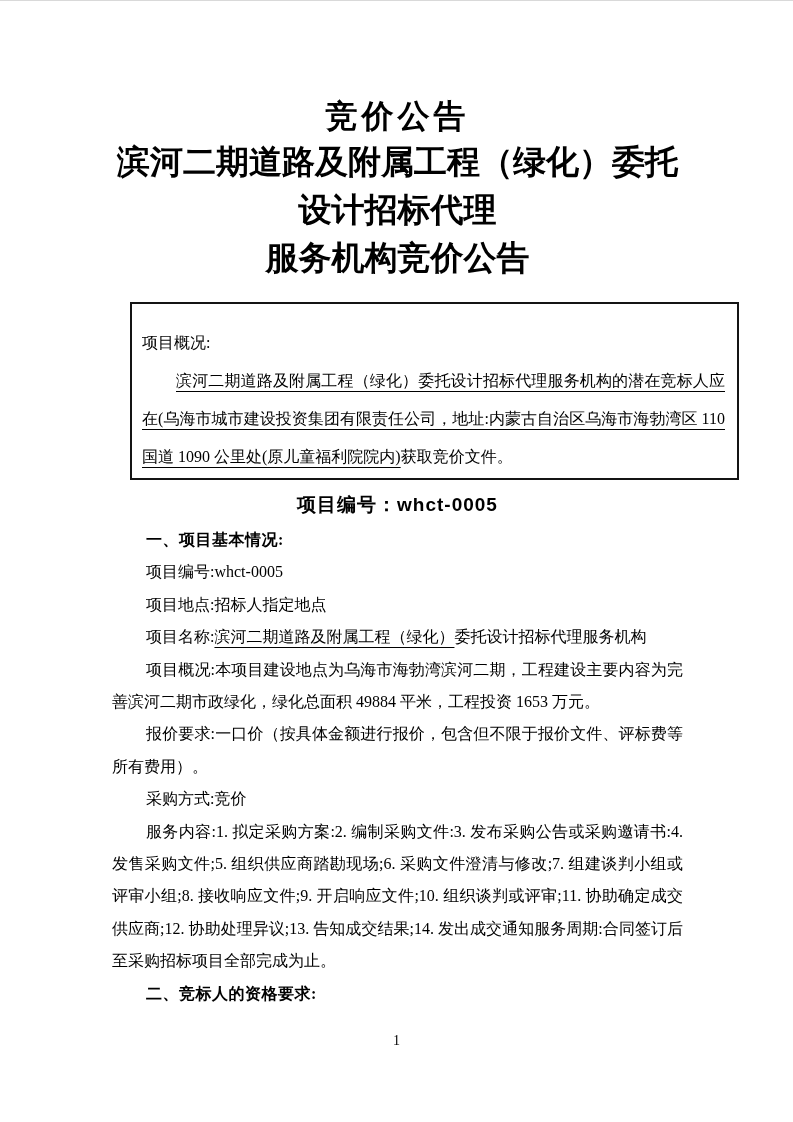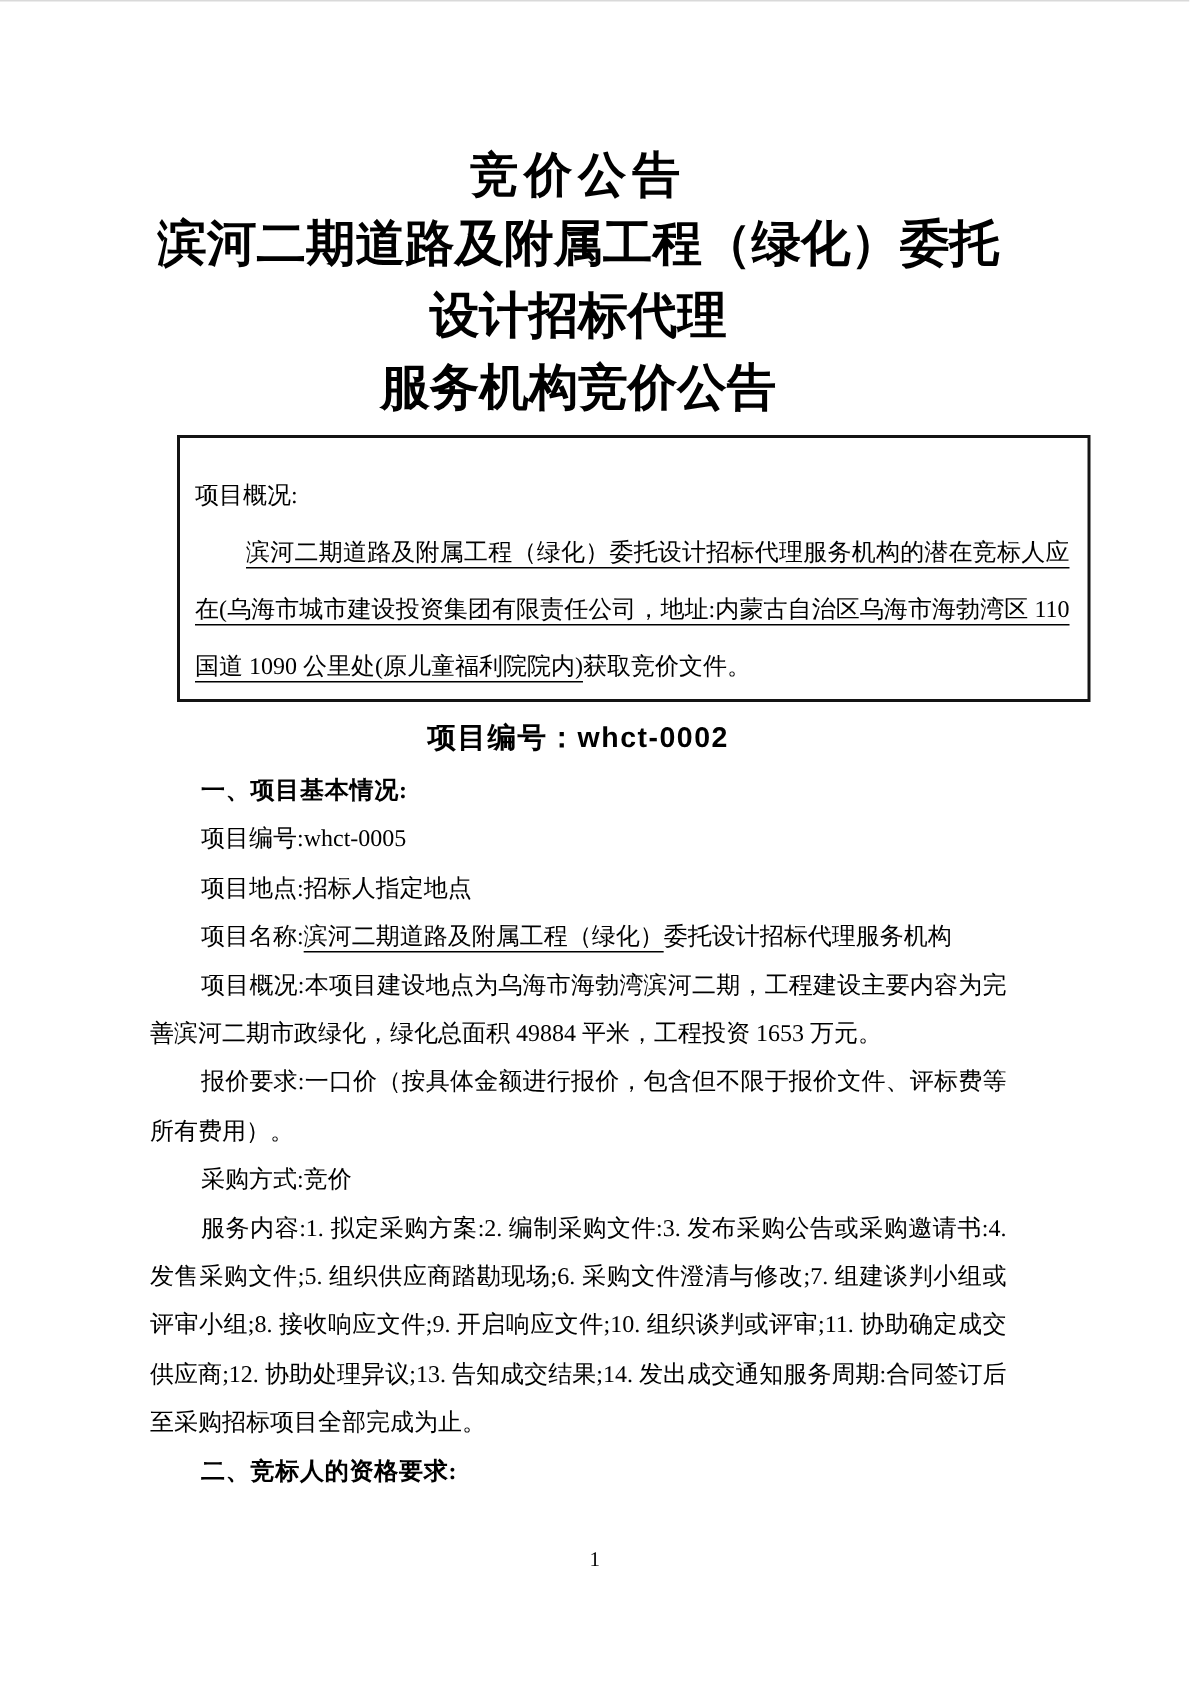--- a/index.html
+++ b/index.html
@@ -11,41 +11,41 @@
   }
   .page {
     position: relative;
     width: 793px; height: 1122px;
     background: #fff;
     border-top: 1px solid #d9d9d9;
     overflow: hidden;
   }
   .content {
     position: absolute;
-    left: 100px; top: 0;
+    left: 112px; top: 0;
     width: 571px;
   }
   .doc-title {
     margin-top: 93px;
     text-align: center;
     font-family: "Liberation Sans", "DejaVu Sans", sans-serif;
     font-weight: bold;
     font-size: 32px;
     line-height: 44px;
     letter-spacing: 4px;
   }
   .doc-subtitle {
     text-align: center;
     font-family: "Liberation Sans", "DejaVu Sans", sans-serif;
     font-weight: bold;
     font-size: 33px;
     line-height: 48px;
   }
   .overview-box {
-    margin-top: 8px;
+    margin-top: 20px;
     margin-left: 18px;
     width: 609px;
     border: 2px solid #141414;
     padding: 20px 12px 2px 10px;
     font-size: 16px;
     line-height: 38px;
     text-align: justify;
   }
   .overview-box .box-para { text-indent: 34px; }
   .u { text-decoration: underline; text-underline-offset: 5px; text-decoration-thickness: 1px; }
@@ -91,21 +91,21 @@
     <div class="doc-subtitle">
       <div>滨河二期道路及附属工程（绿化）委托设计招标代理</div>
       <div>服务机构竞价公告</div>
     </div>
 
     <div class="overview-box">
       <div>项目概况:</div>
       <div class="box-para"><span class="u">滨河二期道路及附属工程（绿化）委托设计招标代理服务机构的潜在竞标人应在(乌海市城市建设投资集团有限责任公司，地址:内蒙古自治区乌海市海勃湾区 110 国道 1090 公里处(原儿童福利院院内)</span><span>获取竞价文件。</span></div>
     </div>
 
-    <div class="project-no">项目编号：whct-0002</div>
+    <div class="project-no">项目编号：whct-0005</div>
 
     <div class="body-text">
       <p class="sec-heading">一、项目基本情况:</p>
       <p>项目编号:whct-0005</p>
       <p>项目地点:招标人指定地点</p>
       <p><span>项目名称:</span><span class="u">滨河二期道路及附属工程（绿化）</span><span>委托设计招标代理服务机构</span></p>
       <p>项目概况:本项目建设地点为乌海市海勃湾滨河二期，工程建设主要内容为完善滨河二期市政绿化，绿化总面积 49884 平米，工程投资 1653 万元。</p>
       <p>报价要求:一口价（按具体金额进行报价，包含但不限于报价文件、评标费等所有费用）。</p>
       <p>采购方式:竞价</p>
       <p>服务内容:1. 拟定采购方案:2. 编制采购文件:3. 发布采购公告或采购邀请书:4. 发售采购文件;5. 组织供应商踏勘现场;6. 采购文件澄清与修改;7. 组建谈判小组或评审小组;8. 接收响应文件;9. 开启响应文件;10. 组织谈判或评审;11. 协助确定成交供应商;12. 协助处理异议;13. 告知成交结果;14. 发出成交通知服务周期:合同签订后至采购招标项目全部完成为止。</p>

